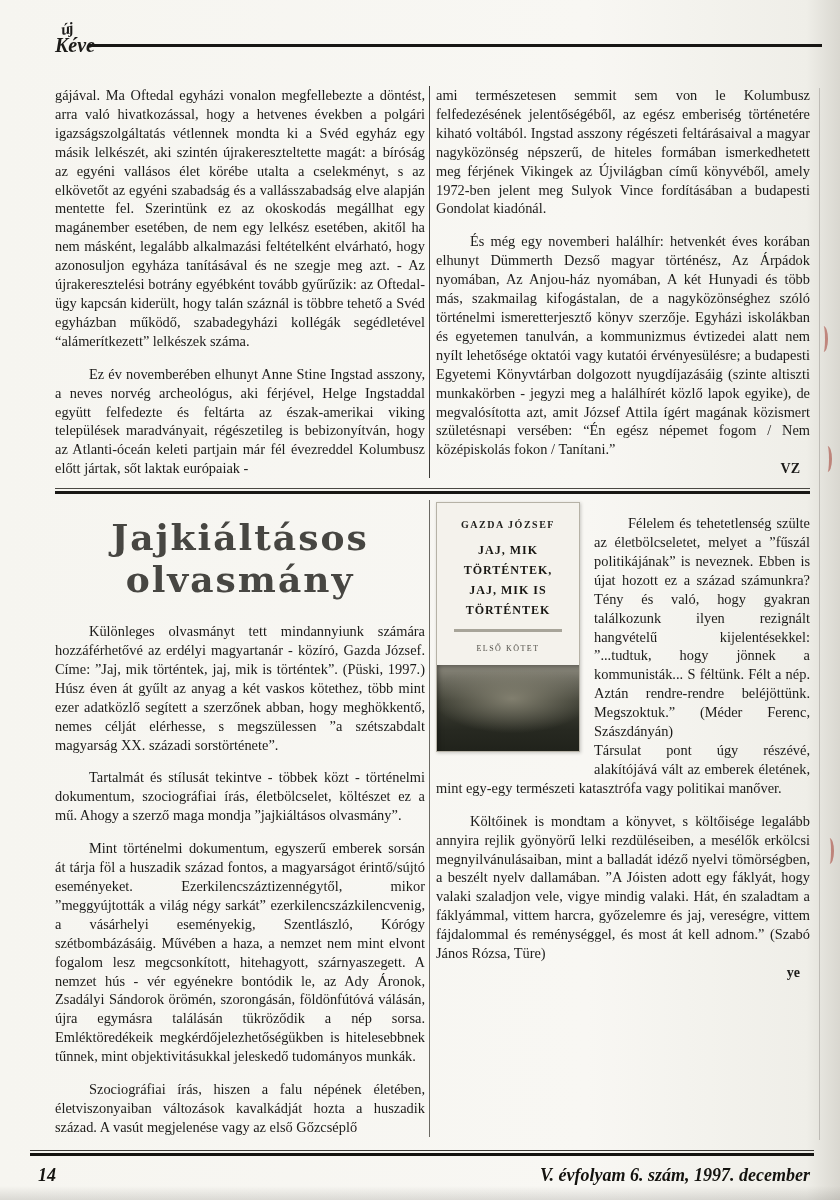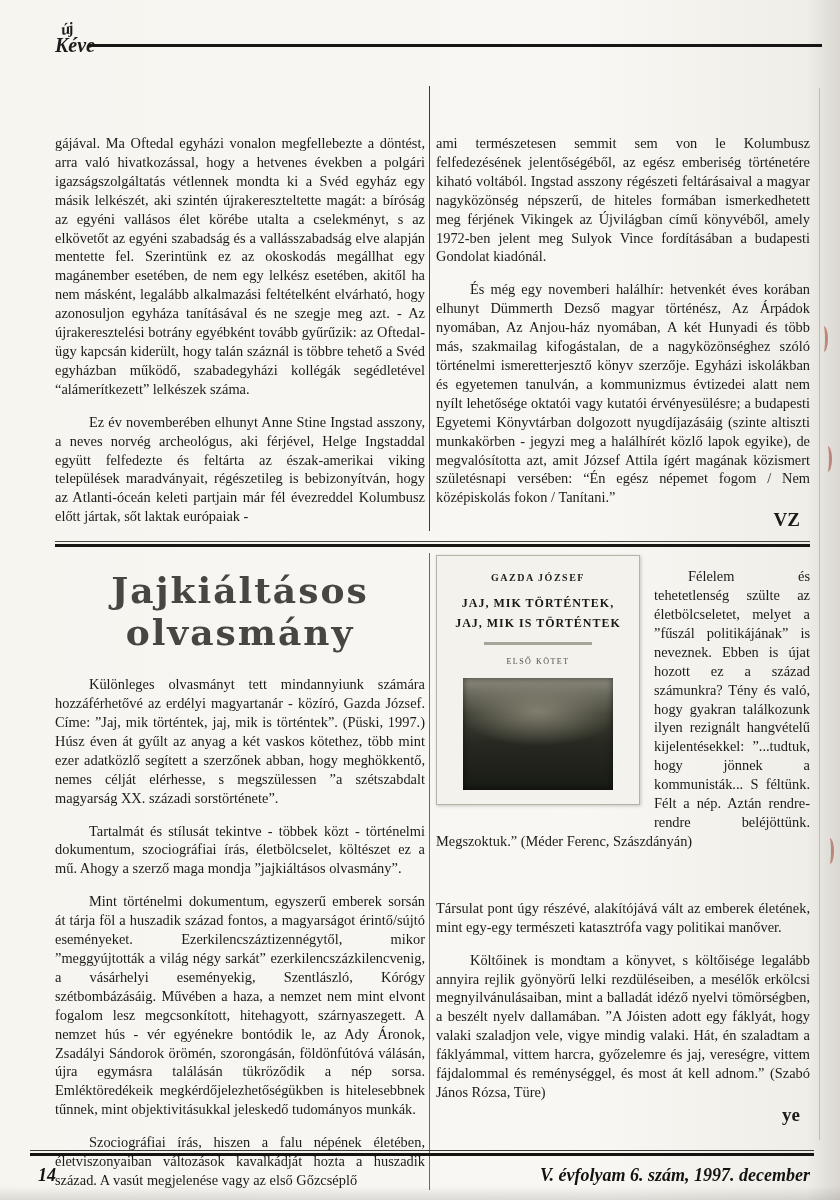--- a/index.html
+++ b/index.html
@@ -44,41 +44,41 @@
   .col-left { width: 370px; flex: 0 0 370px; }
   .col-divider { width: 1px; background: #3d3b38; margin: 0 2px 0 4px; flex: 0 0 1px; }
   .col-divider.light { background: #6b6963; }
   .col-right { flex: 1 1 auto; padding-left: 4px; }
   p.body-text {
     font-size: 14.4px; line-height: 18.9px;
     text-align: justify; text-indent: 34px;
     margin-top: 14px;
   }
   p.body-text.first { margin-top: 0; }
-  p.body-text.noindent { text-indent: 0; margin-top: 48px; }
+  p.body-text.noindent { text-indent: 0; }
   .signature {
-    font-weight: bold; font-size: 19px; text-align: right;
+    font-weight: bold; font-size: 14px; text-align: right;
     padding-right: 10px; margin-top: 2px;
   }
 
   
   .sep-double { margin: 10px 0 6px 0; }
   .sep-double .thin { height: 1px; background: #4a4843; margin-bottom: 2px; }
   .sep-double .thick { height: 3px; background: #191815; }
 
   
   .article2-title {
     font-family: "DejaVu Serif", serif;
     font-weight: 700; font-size: 36px; letter-spacing: 2px;
     color: #474642; text-align: center;
     margin: 16px 0 22px 0;
   }
   .cover {
     float: left;
-    width: 204px; height: 250px;
+    width: 144px; height: 250px;
     margin: 2px 14px 10px 0;
     background: #f4f2ec;
     border: 1px solid #b6b2a6;
     box-shadow: 1px 1px 3px rgba(60,58,50,0.25);
     text-align: center; overflow: hidden;
   }
   .cover-author {
     margin-top: 16px; font-weight: bold; font-size: 10px; letter-spacing: 1.5px; color: #22211e;
   }
   .cover-title {

